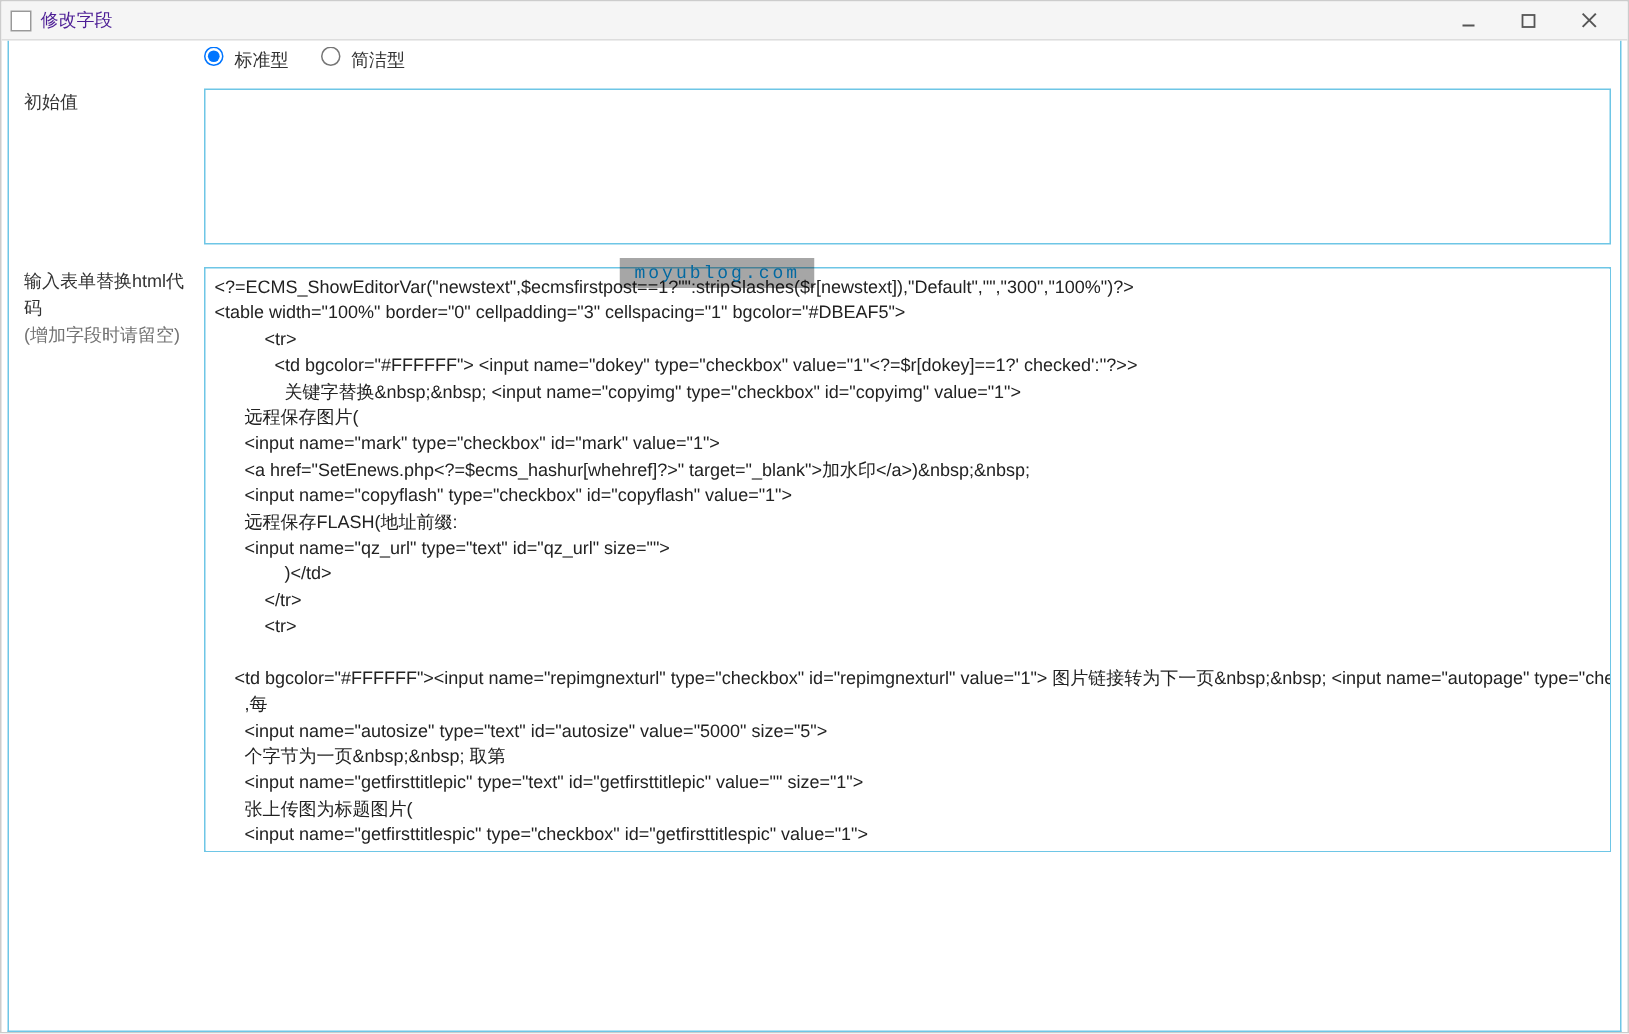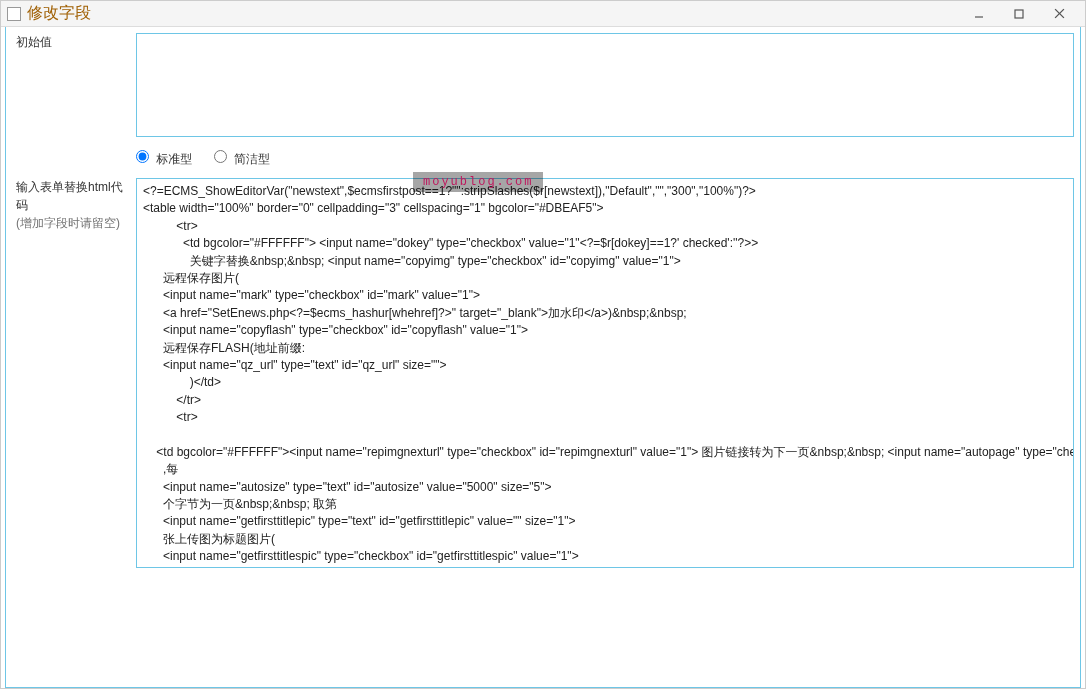--- a/index.html
+++ b/index.html
@@ -29,22 +29,22 @@
 }
 .titlebar .tb-icon {
   width: 14px;
   height: 14px;
   border: 1px solid #999;
   margin-right: 6px;
   background: #fff;
 }
 .titlebar .tb-title {
   flex: 1;
-  font-size: 16px;
-  color: #a16207;
+  font-size: 12px;
+  color: #4c1d95;
 }
 .winbtns {
   display: flex;
   gap: 0;
 }
 .winbtn {
   width: 40px;
   height: 24px;
   display: flex;
   align-items: center;
@@ -107,21 +107,21 @@
   overflow-y: scroll;
 }
 .ta-initial { height: 104px; }
 .ta-html1 { height: 390px; white-space: pre; }
 .ta-html2 { height: 80px; }
 .watermark {
   position: absolute;
   left: 412px;
   top: 145px;
   background: rgba(0,0,0,0.35);
-  color: #be185d;
+  color: #0369a1;
   font-family: "Courier New", monospace;
   font-size: 12px;
   letter-spacing: 2px;
   padding: 3px 10px;
   pointer-events: none;
 }
 </style>
 </head>
 <body>
 
@@ -149,37 +149,37 @@
       </div>
     </div>
   </div>
 
   <div class="content">
     <div class="outer-border">
       <table class="form-table">
 
         <tbody>
             <tr>
-          <td class="label-cell">初始值</td>
-          <td>
-            <textarea class="field ta-initial" style=""></textarea>
-          </td>
-        </tr>
-
-        <tr>
           <td class="label-cell"></td>
           <td class="radio-row">
             <label>
               <input type="radio" name="showtype" checked="" style="">
               <span>标准型</span>
             </label>
             <label>
               <input type="radio" name="showtype" style="">
               <span>简洁型</span>
             </label>
+          </td>
+        </tr>
+
+        <tr>
+          <td class="label-cell">初始值</td>
+          <td>
+            <textarea class="field ta-initial" style=""></textarea>
           </td>
         </tr>
 
         <tr>
           <td class="label-cell">
             <span>输入表单替换html代码</span><br>
             <span class="label-sub">(增加字段时请留空)</span>
           </td>
           <td>
             <textarea class="field ta-html1" wrap="off" style="">&lt;?=ECMS_ShowEditorVar("newstext",$ecmsfirstpost==1?"":stripSlashes($r[newstext]),"Default","","300","100%")?&gt;

